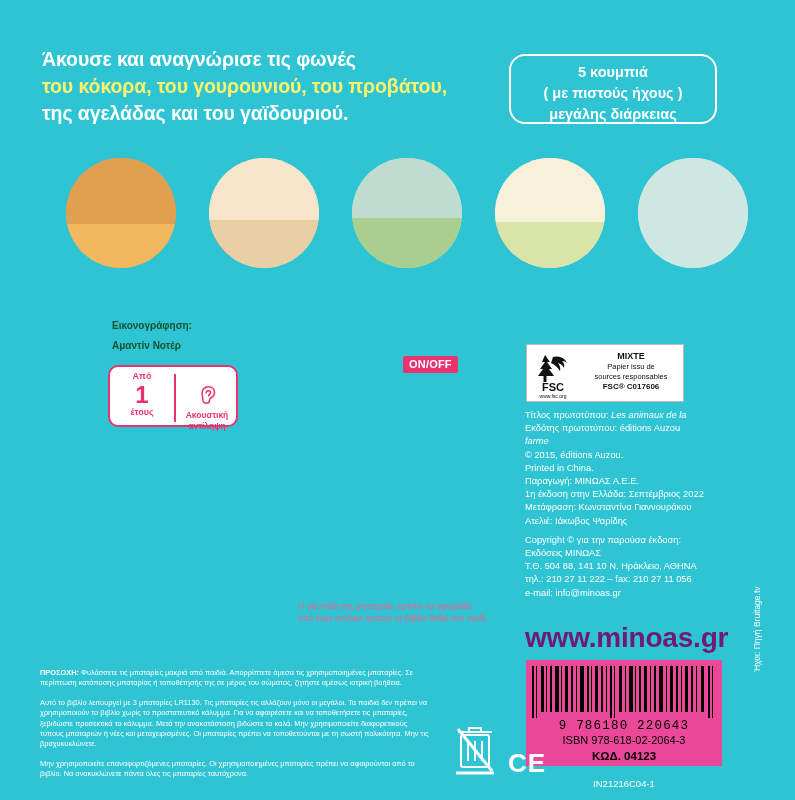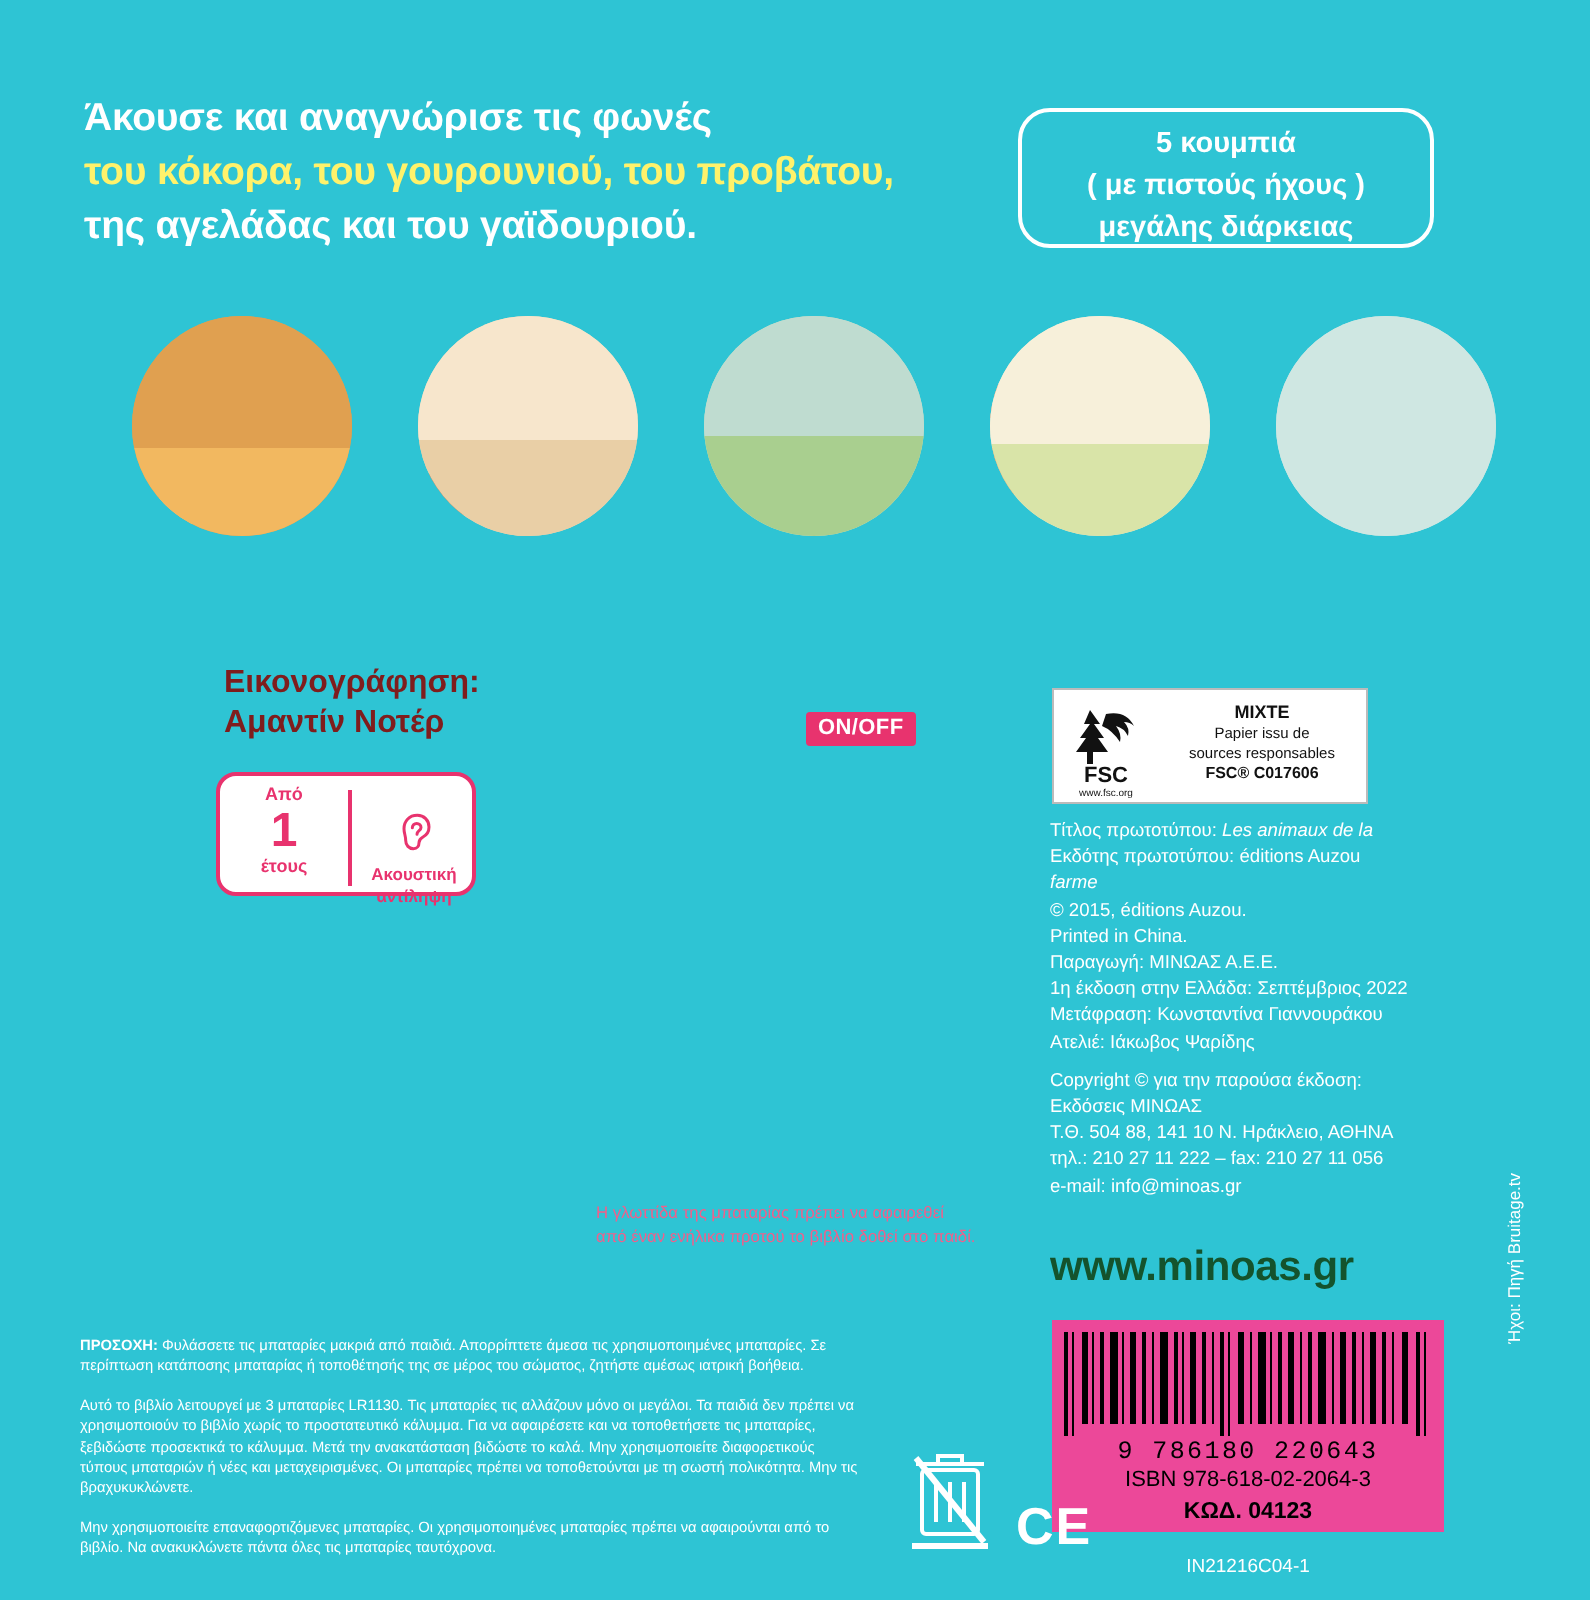--- a/index.html
+++ b/index.html
@@ -88,40 +88,39 @@
   .c2 .sky { position:absolute; left:0; top:0; width:110px; height:60px; background:#bfdcd0; }
   .c2 .ground { position:absolute; left:0; bottom:0; width:110px; height:50px; background:#a9cf8f; }
   .c3 .sky { position:absolute; left:0; top:0; width:110px; height:64px; background:#f7f0da; }
   .c3 .ground { position:absolute; left:0; bottom:0; width:110px; height:46px; background:#d9e4a8; }
   .c4 .sky { position:absolute; left:0; top:0; width:110px; height:110px; background:#cfe7e2; }
 
   
   .credit {
     position: absolute;
     left: 112px;
-    top: 332px;
+    top: 316px;
     width: 220px;
-    color: #7f1d1d;
-    font-weight: bold;
-    font-size: 16px;
+    color: #14532d;
+    font-weight: bold;
+    font-size: 10px;
     line-height: 20px;
   }
 
   
   .badge {
     position: absolute;
     left: 108px;
     top: 365px;
     width: 130px;
     height: 62px;
     background: #ffffff;
     border: 2.5px solid #e8336e;
     border-radius: 10px;
     box-sizing: border-box;
-    margin-top: 21px;
   }
   .badge .divider {
     position: absolute;
     left: 64px; top: 7px;
     width: 1.5px; height: 48px;
     background: #e8336e;
   }
   .badge .left {
     position: absolute;
     left: 0; top: 4px;
@@ -198,23 +197,23 @@
     color: #ffffff;
     font-size: 9.3px;
     line-height: 13.2px;
   }
   .imprint .it { font-style: italic; }
 
   .site {
     position: absolute;
     left: 525px;
     top: 622px;
-    color: #14532d;
-    font-weight: bold;
-    font-size: 21px;
+    color: #701a75;
+    font-weight: bold;
+    font-size: 28px;
     letter-spacing: -0.2px;
   }
 
   
   .barcode-wrap {
     position: absolute;
     left: 526px;
     top: 660px;
     width: 196px;
     background: #ec4899;

